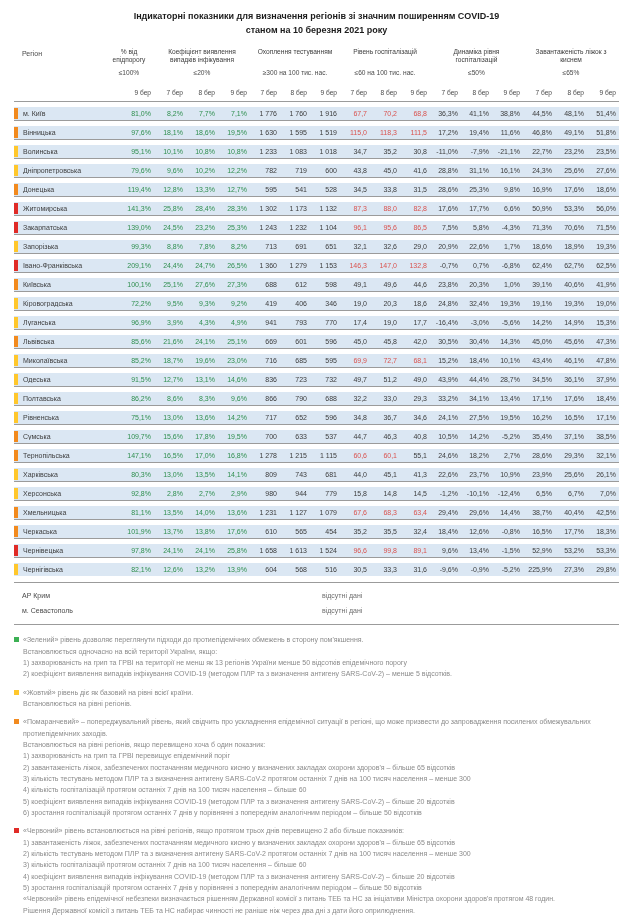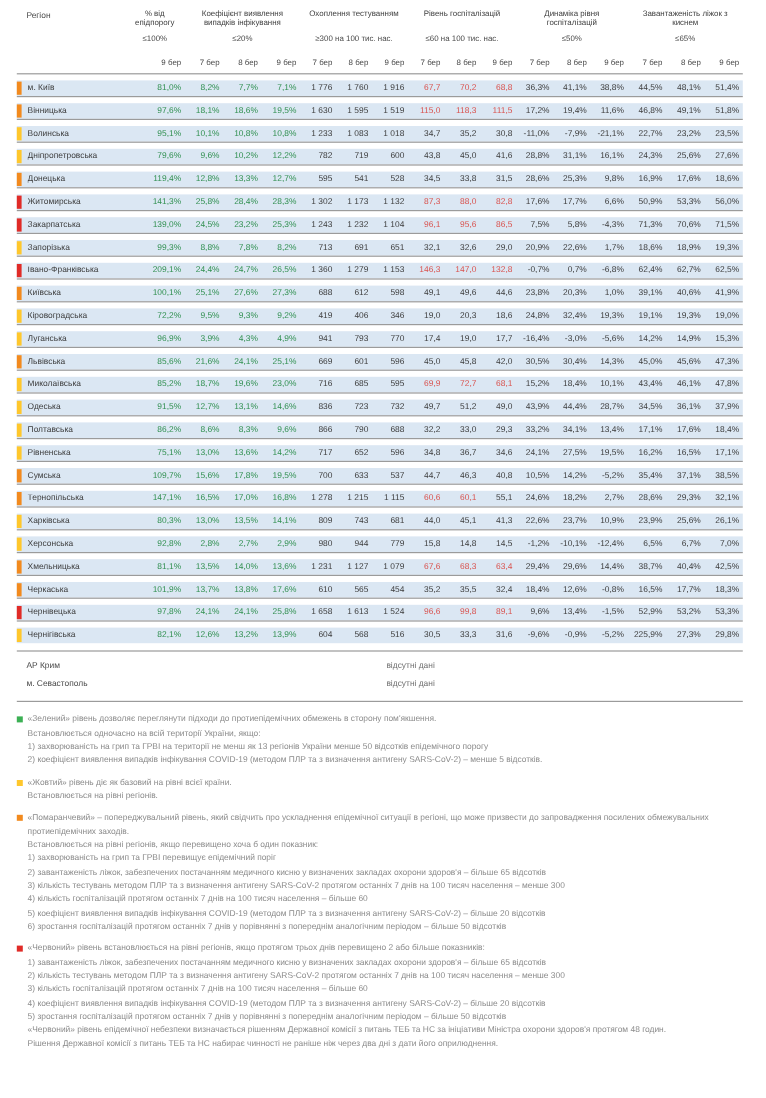--- a/index.html
+++ b/index.html
@@ -39,20 +39,24 @@
   .legend { margin-top:9px; }
   .legend-block { display:flex; margin-bottom:7px; }
   .legend-square { width:5px; height:5px; flex:none; margin:3px 4px 0 0; }
   .legend-lines { font-size:7px; color:#8b8b8b; line-height:1.62; }
   .legend-line { min-height:11px; }
 </style>
 </head>
 <body>
 
 <div class="page">
+  <div class="title">
+    <div>Індикаторні показники для визначення регіонів зі значним поширенням COVID-19</div>
+    <div>станом на 10 березня 2021 року</div>
+  </div>
   <div id="thead">
       <div class="hrow">
         <div class="h-region">Регіон</div>
         <div class="h-group" style="width: 50px;">% від епідпорогу</div>
         <div class="h-group" style="width: 96px;">Коефіцієнт виявлення випадків інфікування</div>
         <div class="h-group" style="width: 90px;">Охоплення тестуванням</div>
         <div class="h-group" style="width: 90px;">Рівень госпіталізацій</div>
         <div class="h-group" style="width: 93px;">Динаміка рівня госпіталізацій</div>
         <div class="h-group" style="width: 96px;">Завантаженість ліжок з киснем</div>
       </div>

